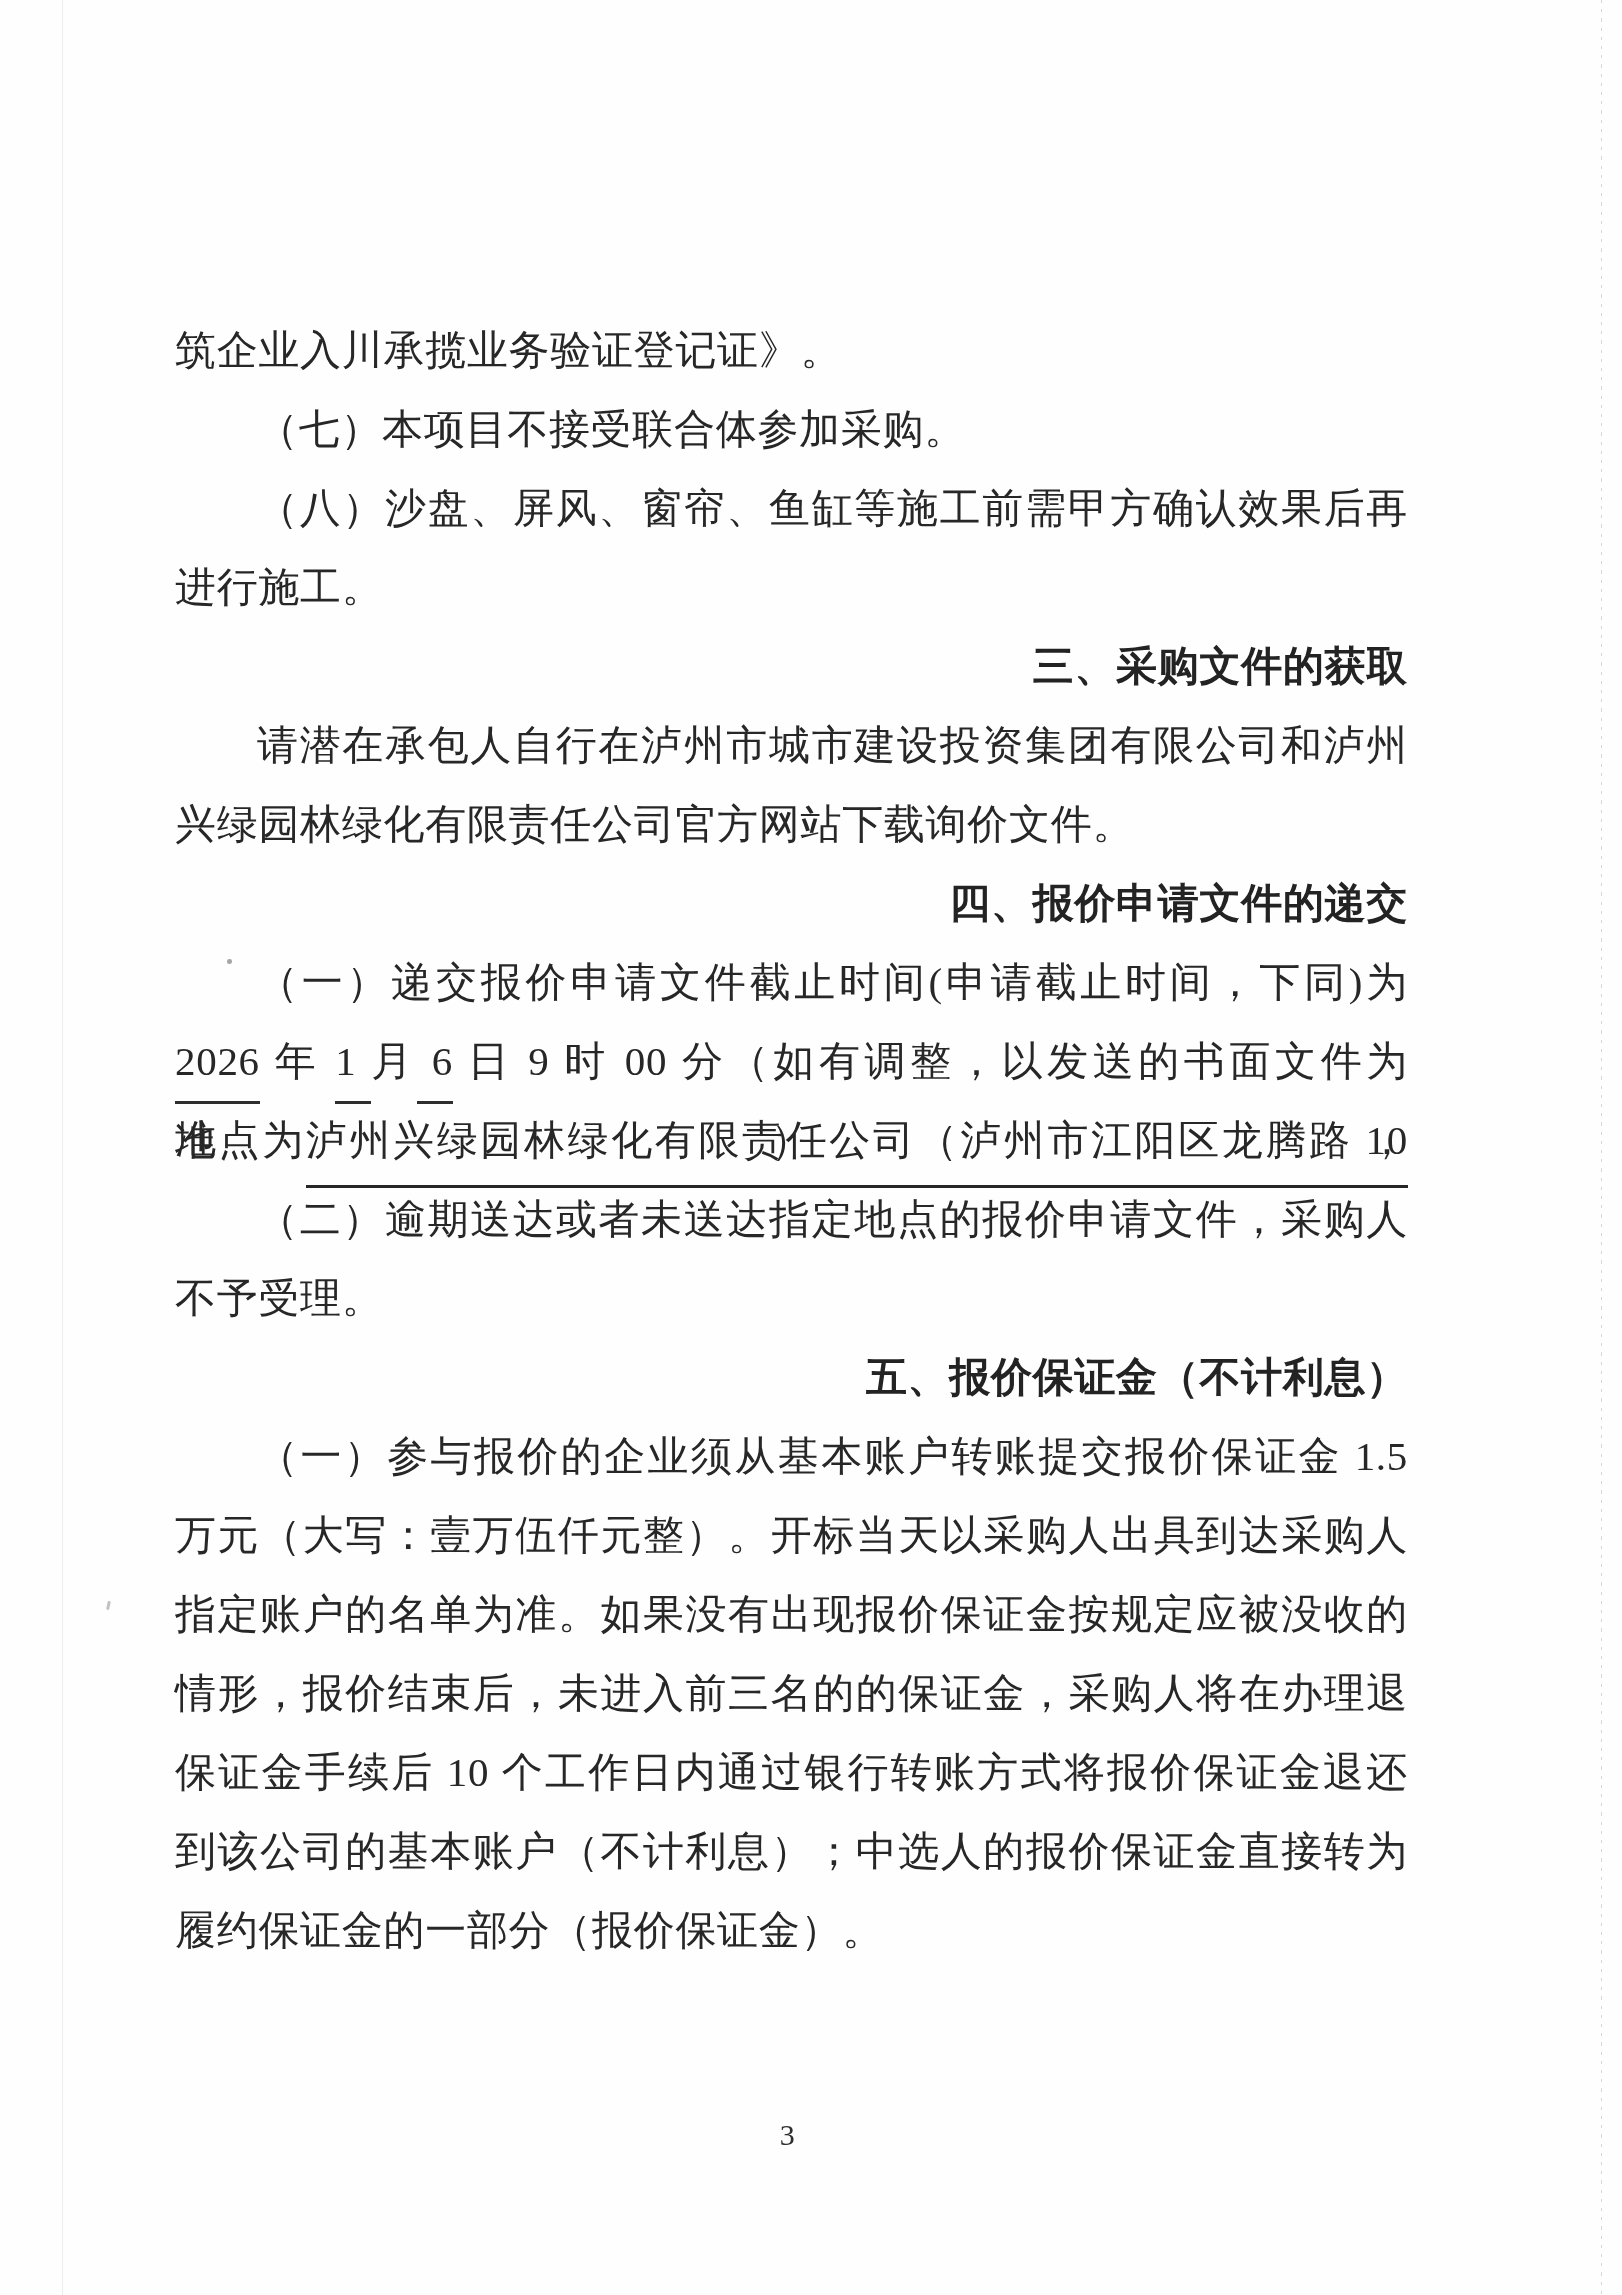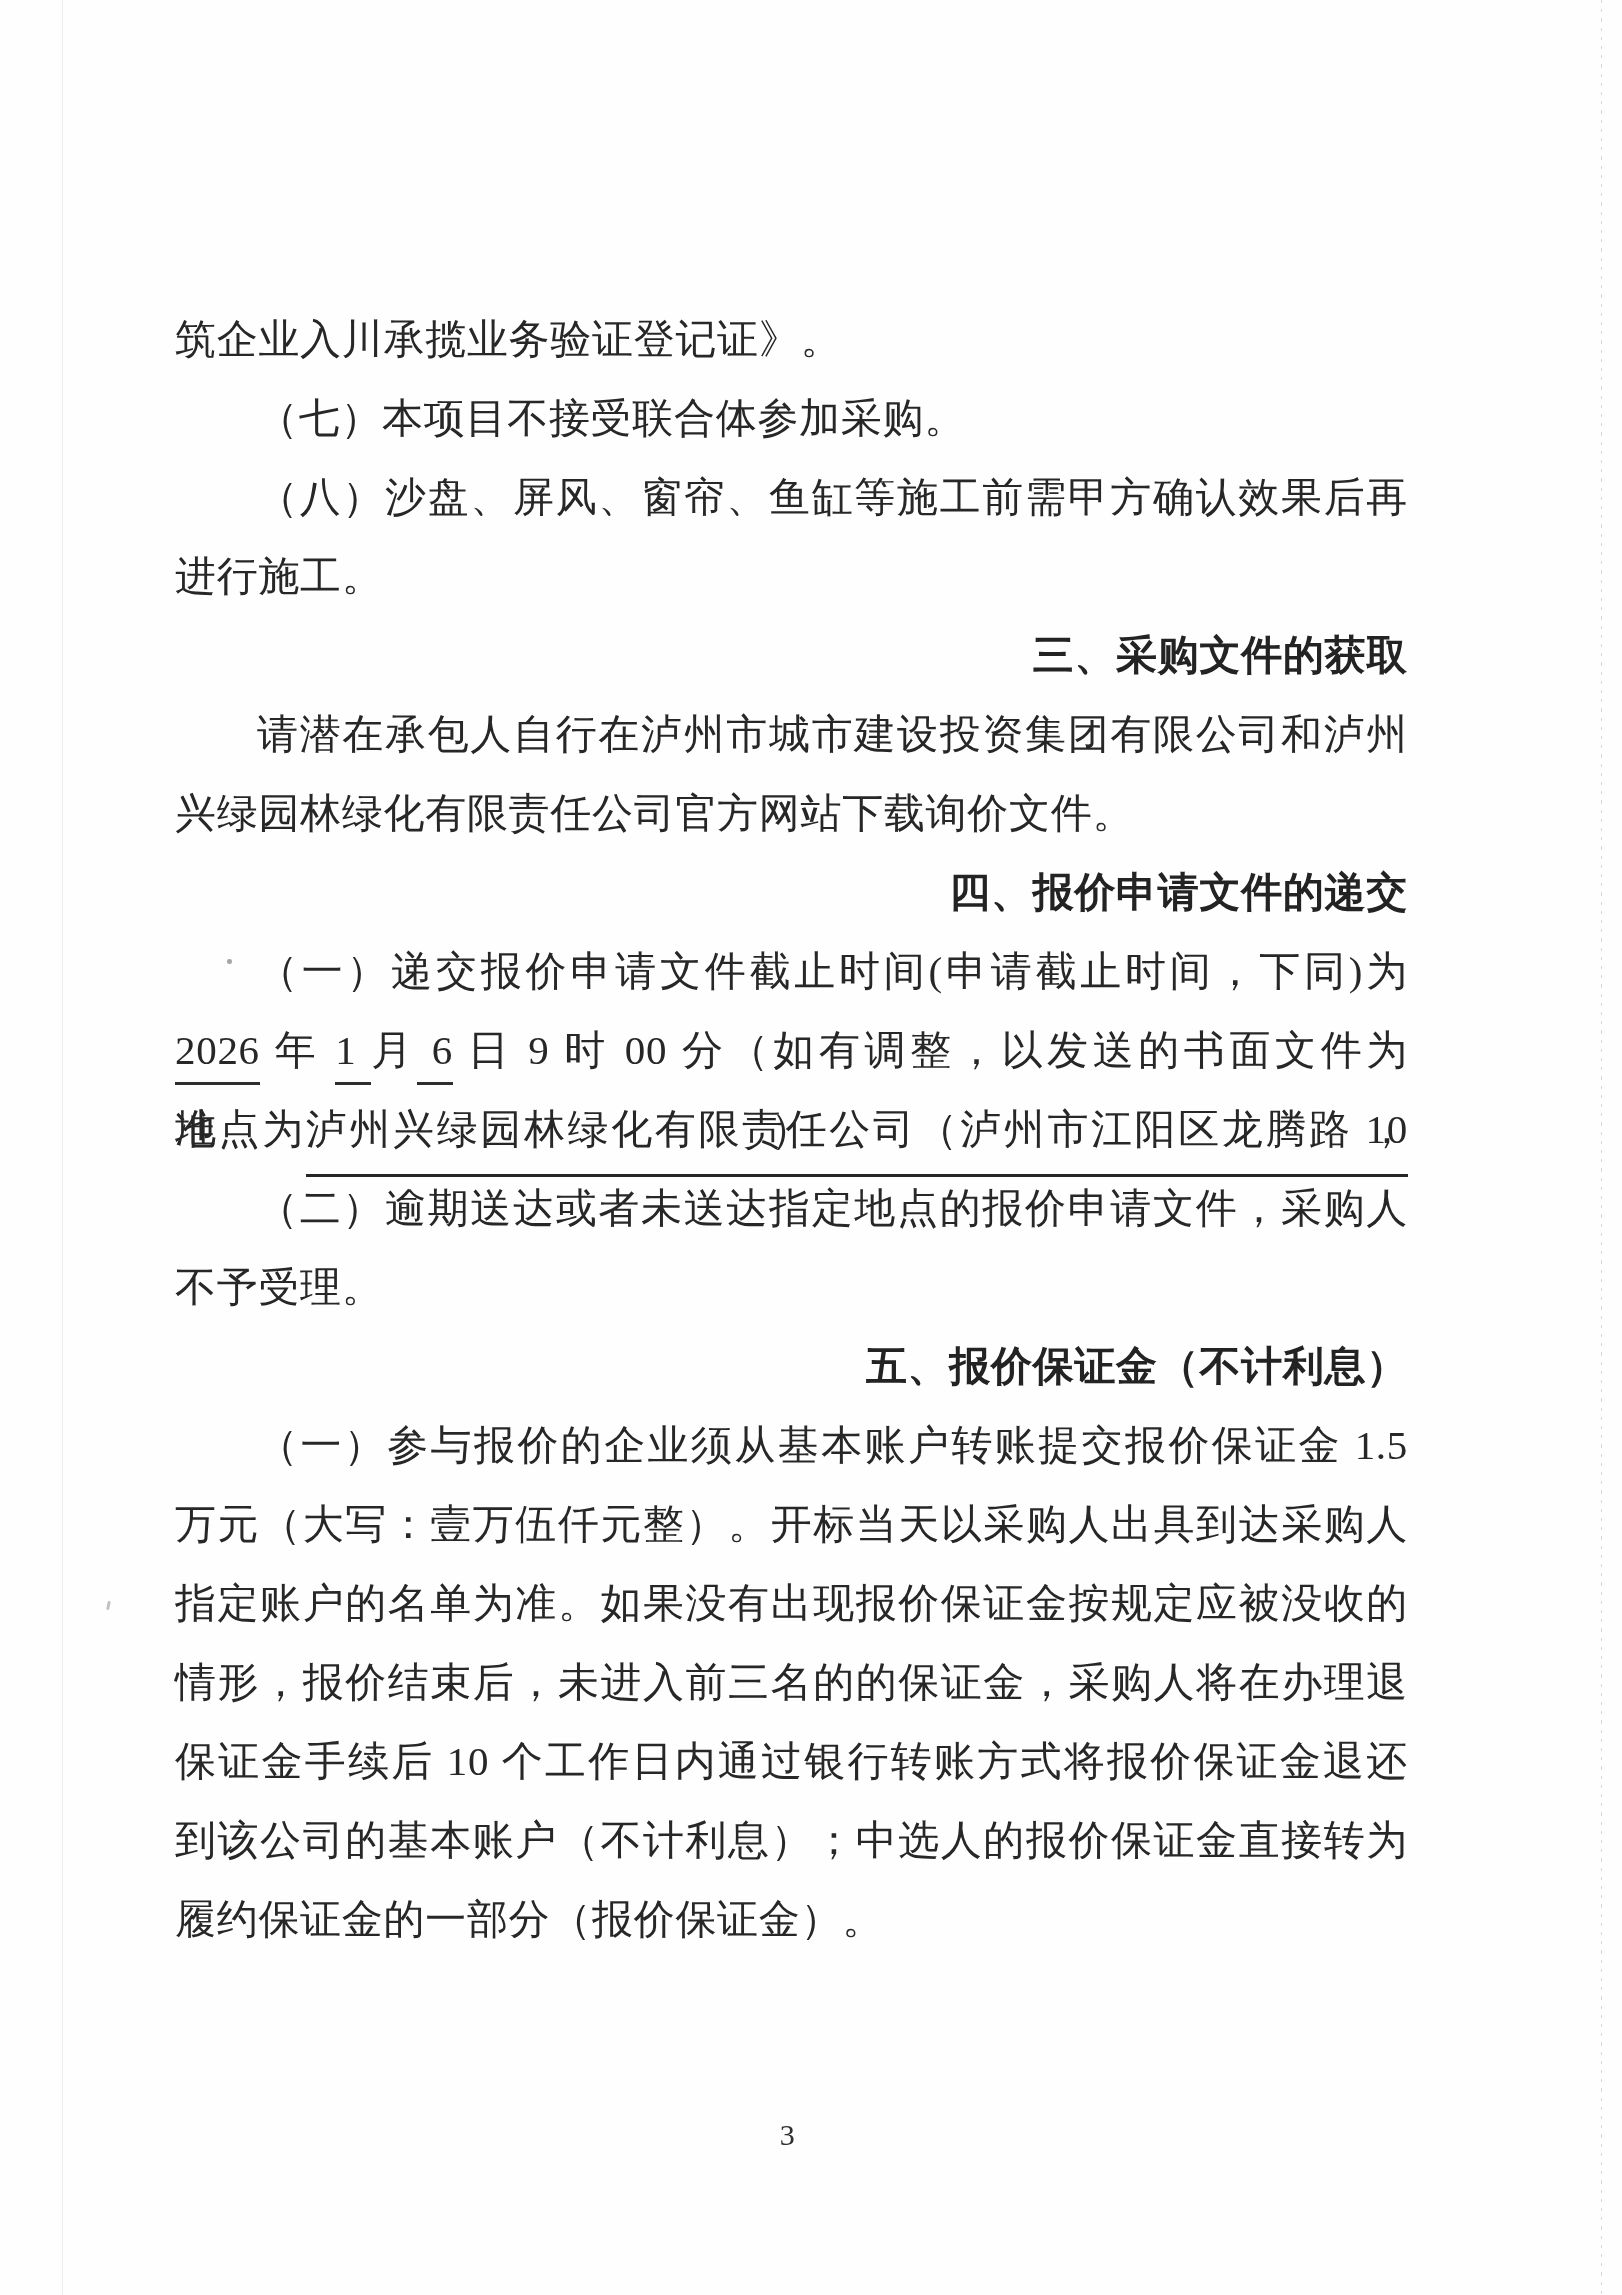--- a/index.html
+++ b/index.html
@@ -8,42 +8,42 @@
     width: 1623px;
     height: 2295px;
     background: #fefefe;
     overflow: hidden;
     font-family: "Liberation Serif", "DejaVu Serif", serif;
     color: #272727;
   }
   .content {
     position: absolute;
     left: 175px;
-    top: 300px;
+    top: 311px;
     width: 1233px;
   }
   .line {
     font-size: 41px;
     line-height: 79px;
     height: 79px;
     text-align: left;
     letter-spacing: 0.7px;
   }
   .line.full {
     text-align: justify;
     text-align-last: justify;
   }
   .line.indent { text-indent: 2em; }
   .heading {
     font-family: "Liberation Sans", "DejaVu Sans", sans-serif;
     font-weight: 700;
     color: #232323;
     text-align: right;
   }
-  .u  { border-bottom: 3.3px solid #2e2e2e; padding-bottom: 9px; }
+  .u  { border-bottom: 3.3px solid #2e2e2e; padding-bottom: 17px; }
   .u2 { border-bottom: 3.9px solid #262626; padding-bottom: 22px; }
   .ext { padding-right: 29.4px; }
   .pagenum {
     position: absolute;
     top: 2115px;
     left: 0;
     width: 97%;
     text-align: center;
     font-size: 30px;
     line-height: 39px;

